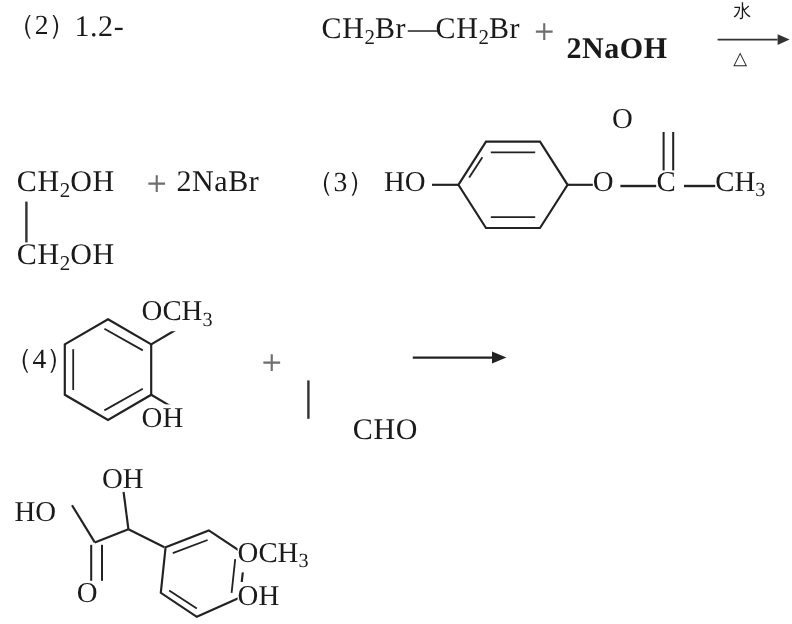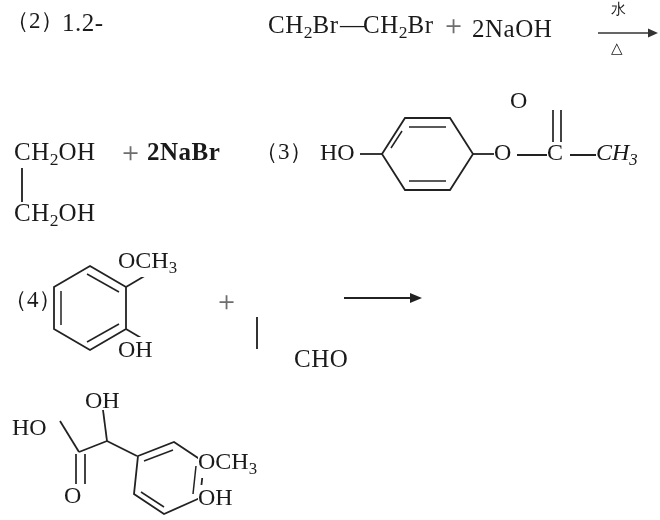--- a/index.html
+++ b/index.html
@@ -90,39 +90,39 @@
   <div class="abs formula" style="left:268px; top:12px;">
     <span>CH</span><span class="sub">2</span><span>Br</span>
   </div>
   <div class="abs formula" style="left:340px; top:12px;">—</div>
   <div class="abs formula" style="left:363px; top:12px;">
     <span>CH</span><span class="sub">2</span><span>Br</span>
   </div>
 
   <div class="abs plus" style="left:440px; top:12px;">＋</div>
 
-  <div class="abs formula" style="left:472px; top:16px;">2NaOH</div>
+  <div class="abs formula" style="left:472px; top:28px;font-weight:bold;">2NaOH</div>
 
   <div class="abs cond" style="left:611px; top:2px;">水</div>
   <svg class="abs" style="left:598px; top:28px;" width="60" height="10">
     <line x1="0" y1="5" x2="50" y2="5" stroke="#333" stroke-width="1.6"></line>
     <polygon points="50,0.6 60,5 50,9.4" fill="#333"></polygon>
   </svg>
   <div class="abs cond" style="left:611px; top:41px;">△</div>
 
   <div class="abs formula" style="left:14px; top:139px;">
     <span>CH</span><span class="sub">2</span><span>OH</span>
   </div>
   <div class="abs vbond" style="left:21px; top:168px; height:34px;"></div>
   <div class="abs formula" style="left:14px; top:200px;">
     <span>CH</span><span class="sub">2</span><span>OH</span>
   </div>
 
   <div class="abs plus" style="left:117px; top:139px;">＋</div>
-  <div class="abs formula" style="left:147px; top:139px;font-weight:bold;">2NaBr</div>
+  <div class="abs formula" style="left:147px; top:139px;">2NaBr</div>
 
   <div class="abs label" style="left:255px; top:140px;">（3）</div>
 
   <div class="abs atom" style="left:320px; top:140px;">HO</div>
 
   <svg class="abs" style="left:360px; top:108px;" width="135" height="92">
 
     <line x1="0" y1="46" x2="22" y2="46" stroke="#222" stroke-width="1.8"></line>
 
     <polygon points="22,46 45,10 90,10 113,46 90,82 45,82" fill="none" stroke="#222" stroke-width="1.8"></polygon>
@@ -141,21 +141,21 @@
   <div class="abs atom" style="left:547px; top:140px;">C</div>
 
   <svg class="abs" style="left:549px; top:110px;" width="20" height="32">
     <line x1="4" y1="0" x2="4" y2="32" stroke="#222" stroke-width="1.7"></line>
     <line x1="12" y1="0" x2="12" y2="32" stroke="#222" stroke-width="1.7"></line>
   </svg>
   <div class="abs atom" style="left:510px; top:88px;">O</div>
 
   <div class="abs hbond" style="left:570px; top:154px; width:28px;"></div>
 
-  <div class="abs atom" style="left:596px; top:140px;font-style:italic;">
+  <div class="abs atom" style="left:596px; top:140px;">
     <span>CH</span><span class="sub">3</span>
   </div>
 
   <div class="abs label" style="left:4px; top:288px;">（4）</div>
 
   <svg class="abs" style="left:50px; top:262px;" width="90" height="98">
 
     <polygon points="40,4 76,25 76,67 40,88 4,67 4,25" fill="none" stroke="#222" stroke-width="1.8"></polygon>
 
     <line x1="11" y1="29" x2="11" y2="63" stroke="#222" stroke-width="1.5"></line>

